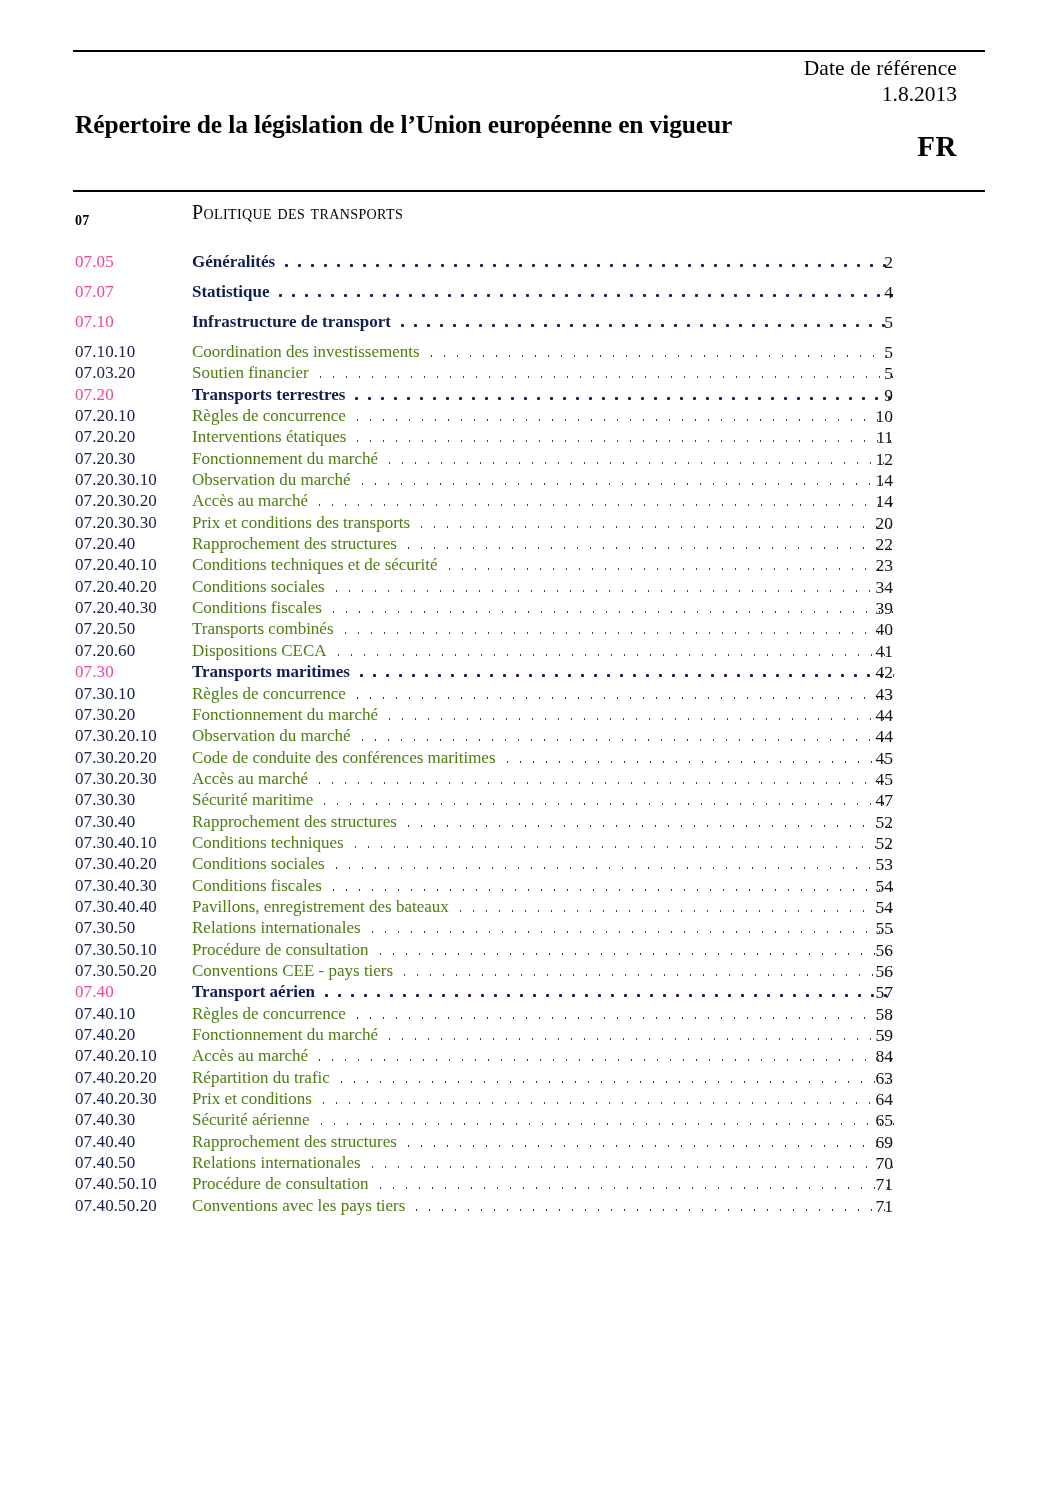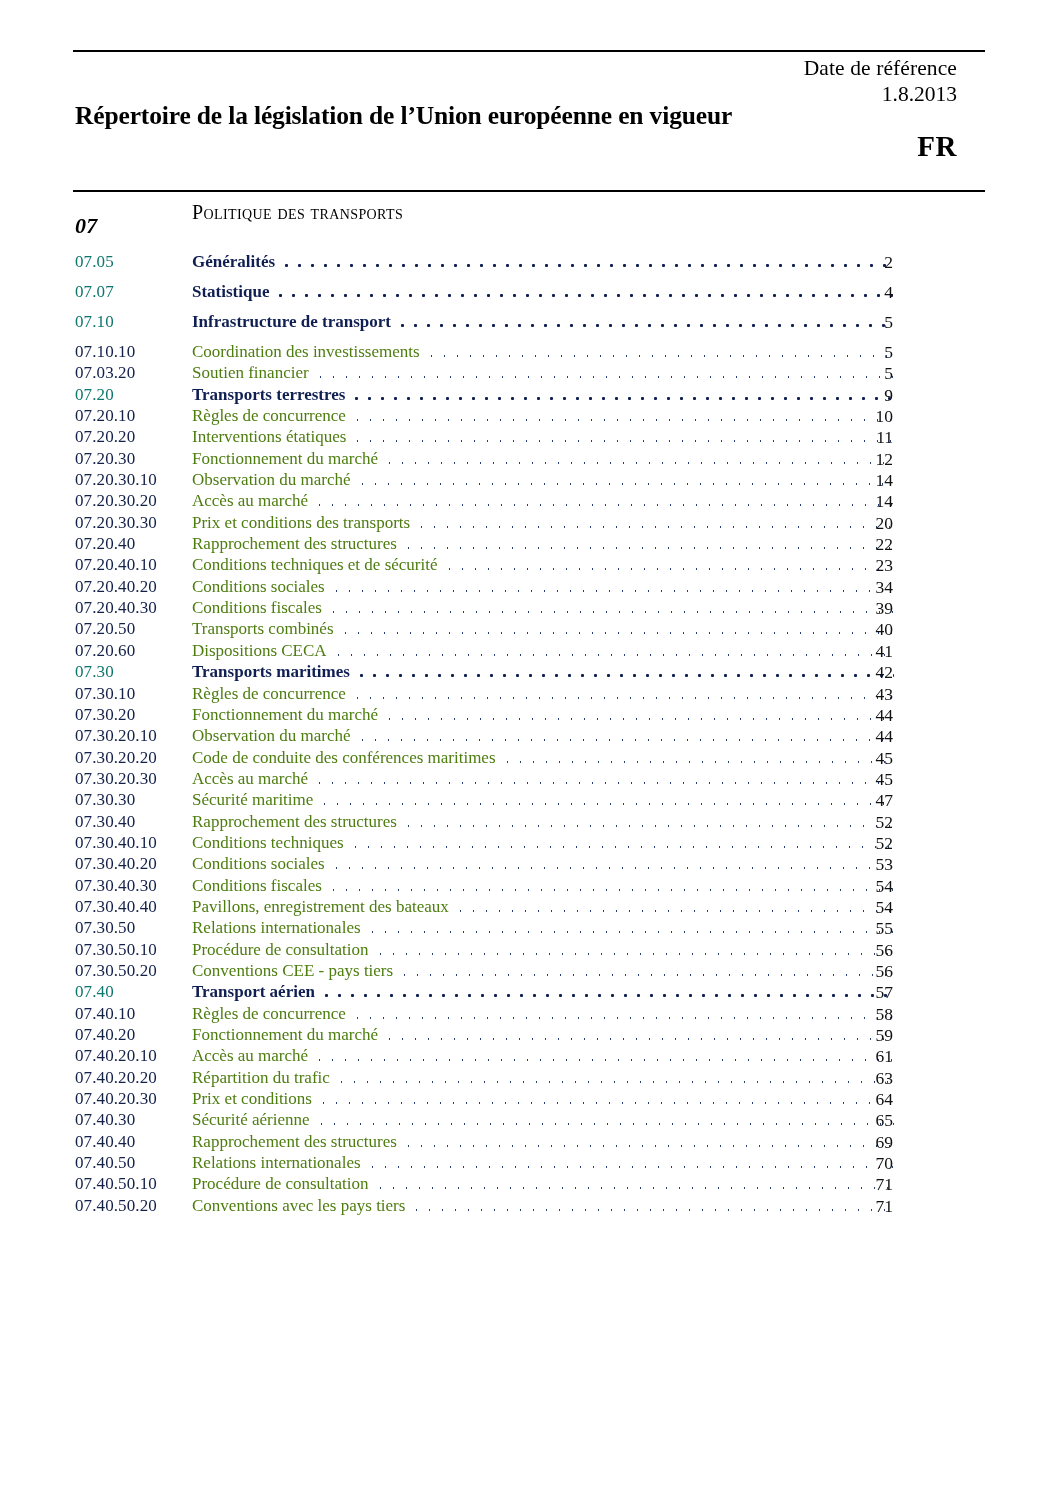--- a/index.html
+++ b/index.html
@@ -47,45 +47,44 @@
     white-space: nowrap;
   }
   .ref-date {
     font-size: 21.5px;
     white-space: nowrap;
   }
 
   .doc-title {
     position: absolute;
     left: 75px;
-    top: 101px;
+    top: 110px;
     font-size: 25.5px;
     font-weight: bold;
     letter-spacing: -0.15px;
     white-space: nowrap;
   }
 
   .lang-code {
     position: absolute;
     right: 73px;
     top: 130px;
     font-size: 29px;
     font-weight: bold;
     letter-spacing: 0.5px;
   }
 
   
   .chapter-num {
     position: absolute;
     left: 75px;
     top: 213px;
-    font-size: 22px;
+    font-size: 14px;
     font-weight: bold;
     letter-spacing: 0.2px;
-    font-style: italic;
   }
   .chapter-title {
     position: absolute;
     left: 192px;
     top: 201px;
     font-size: 20px;
     font-weight: normal;
     font-variant: small-caps;
     letter-spacing: 0.4px;
     white-space: nowrap;
@@ -108,21 +107,21 @@
   .toc-num {
     position: absolute;
     left: 75px;
     top: 0;
     font-size: 17px;
     color: #13204a;
     white-space: nowrap;
     letter-spacing: 0.1px;
   }
   .toc-row.level1 .toc-num {
-    color: #0f766e;
+    color: #ec4899;
   }
 
   .toc-mid {
     position: absolute;
     left: 192px;
     right: 164px;
     top: 0;
     display: flex;
     align-items: center;
     overflow: hidden;
@@ -486,21 +485,21 @@
           <span class="leader"></span>
         </span>
         <span class="toc-page">59</span>
       </div>
       <div class="toc-row level2">
         <span class="toc-num">07.40.20.10</span>
         <span class="toc-mid">
           <span class="toc-label">Accès au marché</span>
           <span class="leader"></span>
         </span>
-        <span class="toc-page">61</span>
+        <span class="toc-page">84</span>
       </div>
       <div class="toc-row level2">
         <span class="toc-num">07.40.20.20</span>
         <span class="toc-mid">
           <span class="toc-label">Répartition  du  trafic</span>
           <span class="leader"></span>
         </span>
         <span class="toc-page">63</span>
       </div>
       <div class="toc-row level2">

